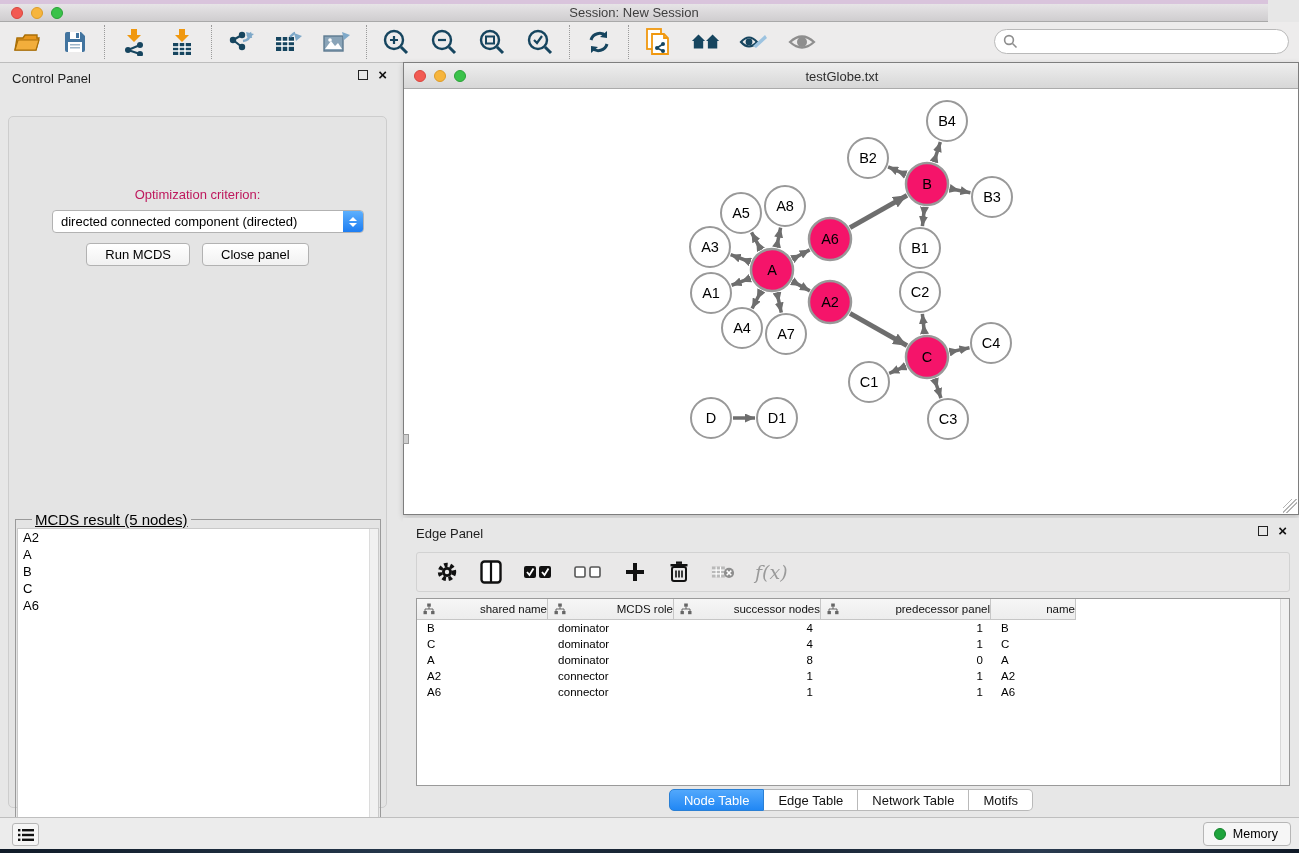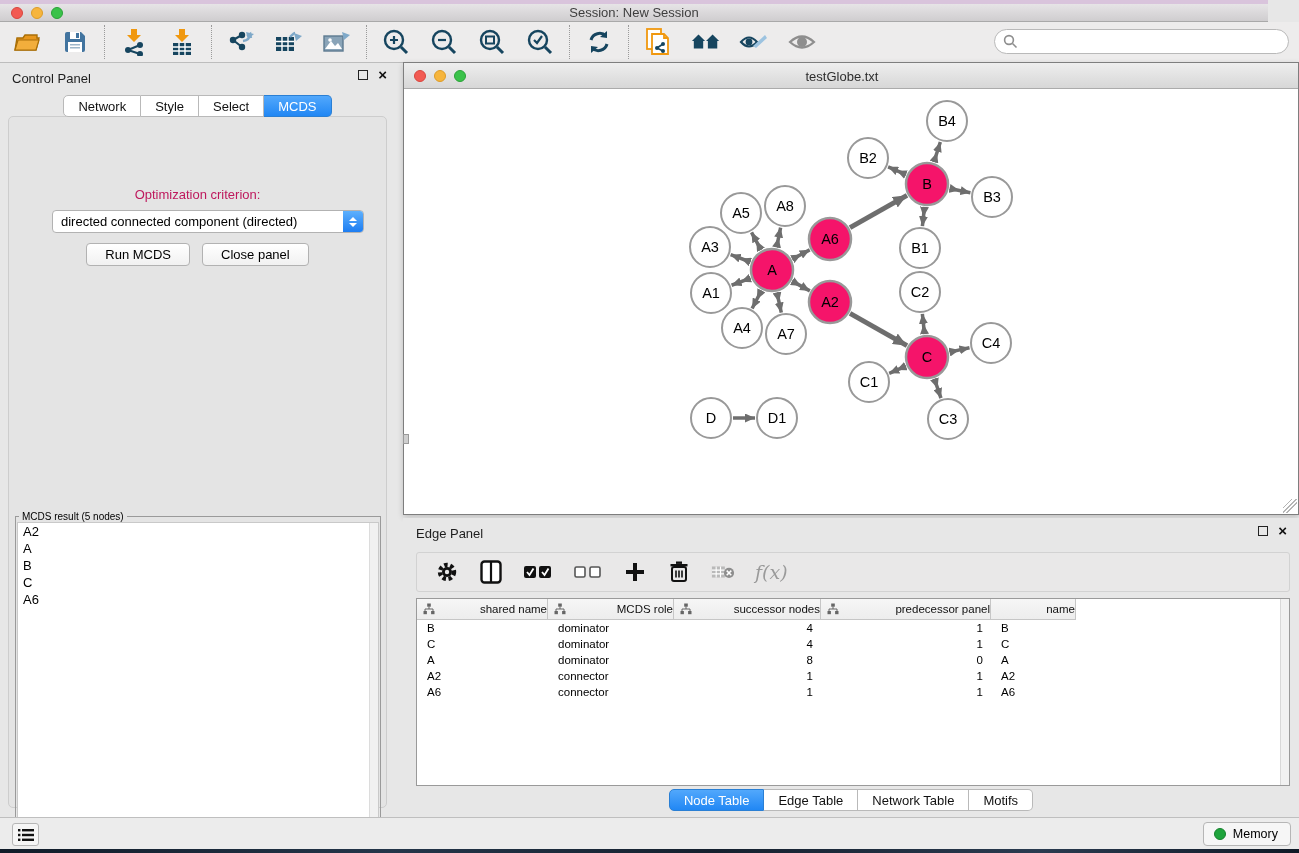--- a/index.html
+++ b/index.html
@@ -50,21 +50,21 @@
   .dd-step { width:20px; height:21px; border-radius:0 3px 3px 0;
     background:linear-gradient(#5db0fd,#1d7df2); display:flex; flex-direction:column;
     align-items:center; justify-content:center; gap:2px; }
   .dd-up { width:0; height:0; border-left:4px solid transparent; border-right:4px solid transparent; border-bottom:4px solid #fff; }
   .dd-dn { width:0; height:0; border-left:4px solid transparent; border-right:4px solid transparent; border-top:4px solid #fff; }
   .btnrow { position:absolute; left:0; right:0; top:126px; display:flex; justify-content:center; gap:12px; }
   .pbtn { height:23px; padding:0 18px; font-size:13px; background:linear-gradient(#fff,#f1f1f1);
     border:1px solid #b2b2b2; border-radius:4px; color:#000; cursor:pointer; }
   .result-fs { position:absolute; left:6px; top:394px; width:366px; height:343px;
     border:1px solid #9a9a9a; }
-  .result-fs legend { font-size:10px; padding:0 3px; margin-left:3px; color:#000; }
+  .result-fs legend { font-size:15px; padding:0 3px; margin-left:16px; color:#000;text-decoration:underline; }
   fieldset .list { position:absolute; left:1px; top:0px; width:362px; height:321px; background:#fff;
     border:1px solid #c9c9c9; overflow:hidden; }
   .list .item { font-size:13px; padding:1px 0 1px 5px; color:#000; line-height:15px; }
   .list .scroll { position:absolute; right:0; top:0; width:9px; height:100%;
     background:#f1f1f1; border-left:1px solid #dcdcdc; }
 
   
   .net-window { position:absolute; left:403px; top:62px; width:896px; height:453px;
     border:1px solid #7e7e7e; background:#fff; box-shadow:0 2px 6px rgba(0,0,0,.18); }
   .net-titlebar { position:absolute; left:0; top:0; width:100%; height:26px;
@@ -277,26 +277,20 @@
     </div>
   </div>
 </div>
 
 <div class="control-panel">
   <div class="cp-head">Control Panel</div>
   <div class="win-btns">
     <div class="float-btn"></div>
     <div class="close-btn">×</div>
   </div>
-  <div class="tabstrip" id="cp-tabs">
-      <div class="tab">Network</div>
-      <div class="tab">Style</div>
-      <div class="tab">Select</div>
-      <div class="tab sel">MCDS</div>
-    </div>
   <div class="cp-inner">
     <div class="opt-label">Optimization criterion:</div>
     <div class="dropdown">
       <span class="val">directed connected component (directed)</span>
       <span class="dd-step">
           <span class="dd-up"></span>
           <span class="dd-dn"></span>
         </span>
     </div>
     <div class="btnrow">

